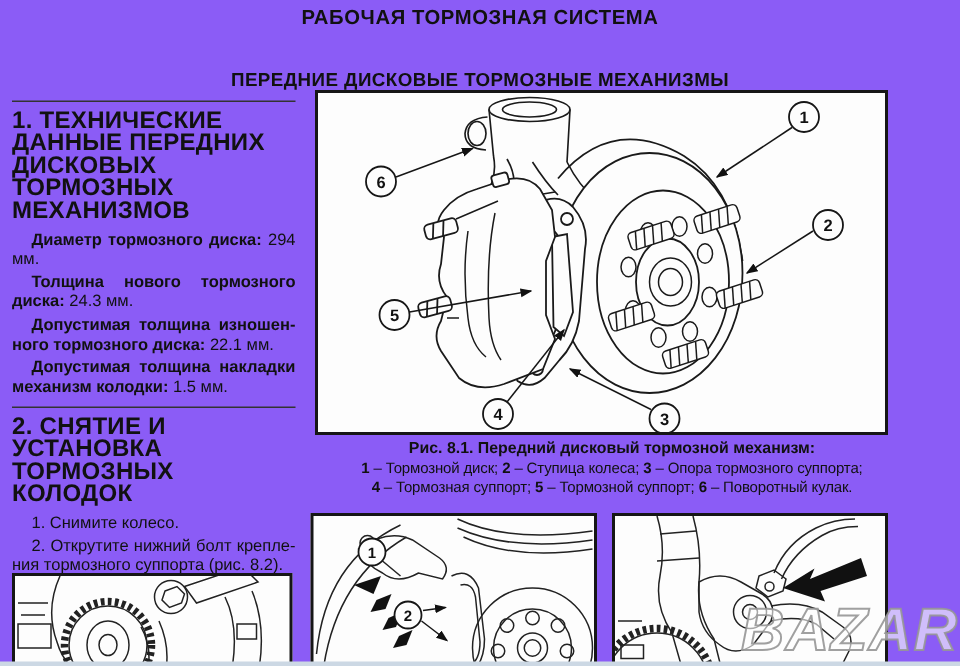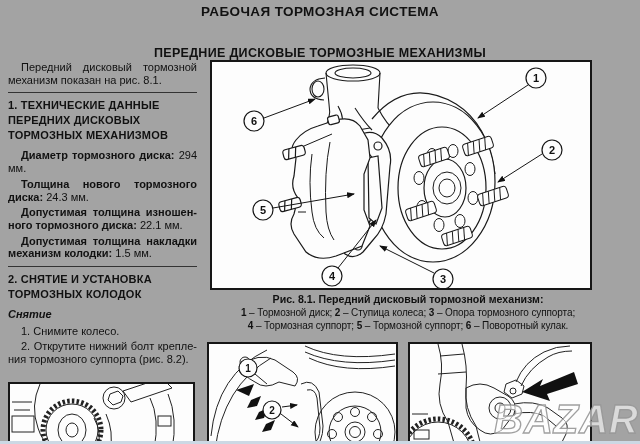--- a/index.html
+++ b/index.html
@@ -1,25 +1,25 @@
 <!DOCTYPE html>
 <html><head>
 <meta charset="utf-8">
 <style>
   html,body{margin:0;padding:0;background:#e8e8e8;}
-  #page{position:relative;width:640px;height:444px;background:#a3a3a3;overflow:hidden;
+  #page{position:relative;width:640px;height:444px;background:#8b5cf6;overflow:hidden;
         font-family:"Liberation Sans",sans-serif;color:#111;}
   .ttl{position:absolute;left:0;width:640px;text-align:center;font-weight:bold;}
   #main-title{top:4px;font-size:13.5px;letter-spacing:.4px;}
   #sub-title{top:35px;font-size:12.5px;letter-spacing:.3px;margin-top:11px;}
   
   #left-col{position:absolute;left:8px;top:61px;width:189px;font-size:11px;line-height:12.7px;text-align:justify;}
   #left-col p{margin:0 0 3px 0;text-indent:13px;}
   #left-col hr{border:none;border-top:1px solid #333;margin:6px 0 5px 0;}
-  #left-col h3{font-size:11px;line-height:15px;margin:3px 0 6px 0;text-align:left;letter-spacing:.2px;}
+  #left-col h3{font-size:16px;line-height:15px;margin:3px 0 6px 0;text-align:left;letter-spacing:.2px;}
   #left-col .subhead{font-weight:bold;font-style:italic;text-indent:0;margin:6px 0 4px 0;}
   
   .frame{position:absolute;border:2px solid #161616;background:#fdfdfd;box-sizing:border-box;overflow:hidden;}
   #fig-main{left:210px;top:60px;width:382px;height:230px;}
   #fig-bl{left:8px;top:382px;width:187px;height:70px;}
   #fig-bm{left:207px;top:342px;width:191px;height:110px;}
   #fig-br{left:408px;top:342px;width:184px;height:110px;}
   .frame svg{display:block;width:100%;height:100%;}
   
   #caption{position:absolute;left:210px;top:293px;width:396px;text-align:center;line-height:13px;}
@@ -35,30 +35,28 @@
 </style>
 </head>
 <body>
 
 <div id="page">
 
   <div class="ttl" id="main-title">РАБОЧАЯ ТОРМОЗНАЯ СИСТЕМА</div>
   <div class="ttl" id="sub-title">ПЕРЕДНИЕ ДИСКОВЫЕ ТОРМОЗНЫЕ МЕХАНИЗМЫ</div>
 
   <div id="left-col">
-    <p>Передний дисковый тормозной механизм показан на рис. 8.1.</p>
     <hr>
     <h3>1. ТЕХНИЧЕСКИЕ ДАННЫЕ ПЕРЕДНИХ ДИСКОВЫХ ТОРМОЗНЫХ МЕХАНИЗМОВ</h3>
     <p><b>Диаметр тормозного диска:</b> <span>294 мм.</span></p>
     <p><b>Толщина нового тормозного диска:</b> <span>24.3 мм.</span></p>
     <p><b>Допустимая толщина изношен­ного тормозного диска:</b> <span>22.1 мм.</span></p>
     <p><b>Допустимая толщина накладки механизм колодки:</b> <span>1.5 мм.</span></p>
     <hr>
     <h3>2. СНЯТИЕ И УСТАНОВКА ТОРМОЗНЫХ КОЛОДОК</h3>
-    <p class="subhead">Снятие</p>
     <p>1. Снимите колесо.</p>
     <p>2. Открутите нижний болт крепле­ния тормозного суппорта (рис. 8.2).</p>
   </div>
 
   <div class="frame" id="fig-main">
     <svg viewBox="0 0 378 226" preserveAspectRatio="none">
       <defs>
         <marker id="ah" viewBox="0 0 8 8" markerWidth="8" markerHeight="8" refX="7" refY="3" orient="auto" markerUnits="userSpaceOnUse">
           <path d="M0,0 L8,3 L0,6 Z" fill="#111"></path>
         </marker>

